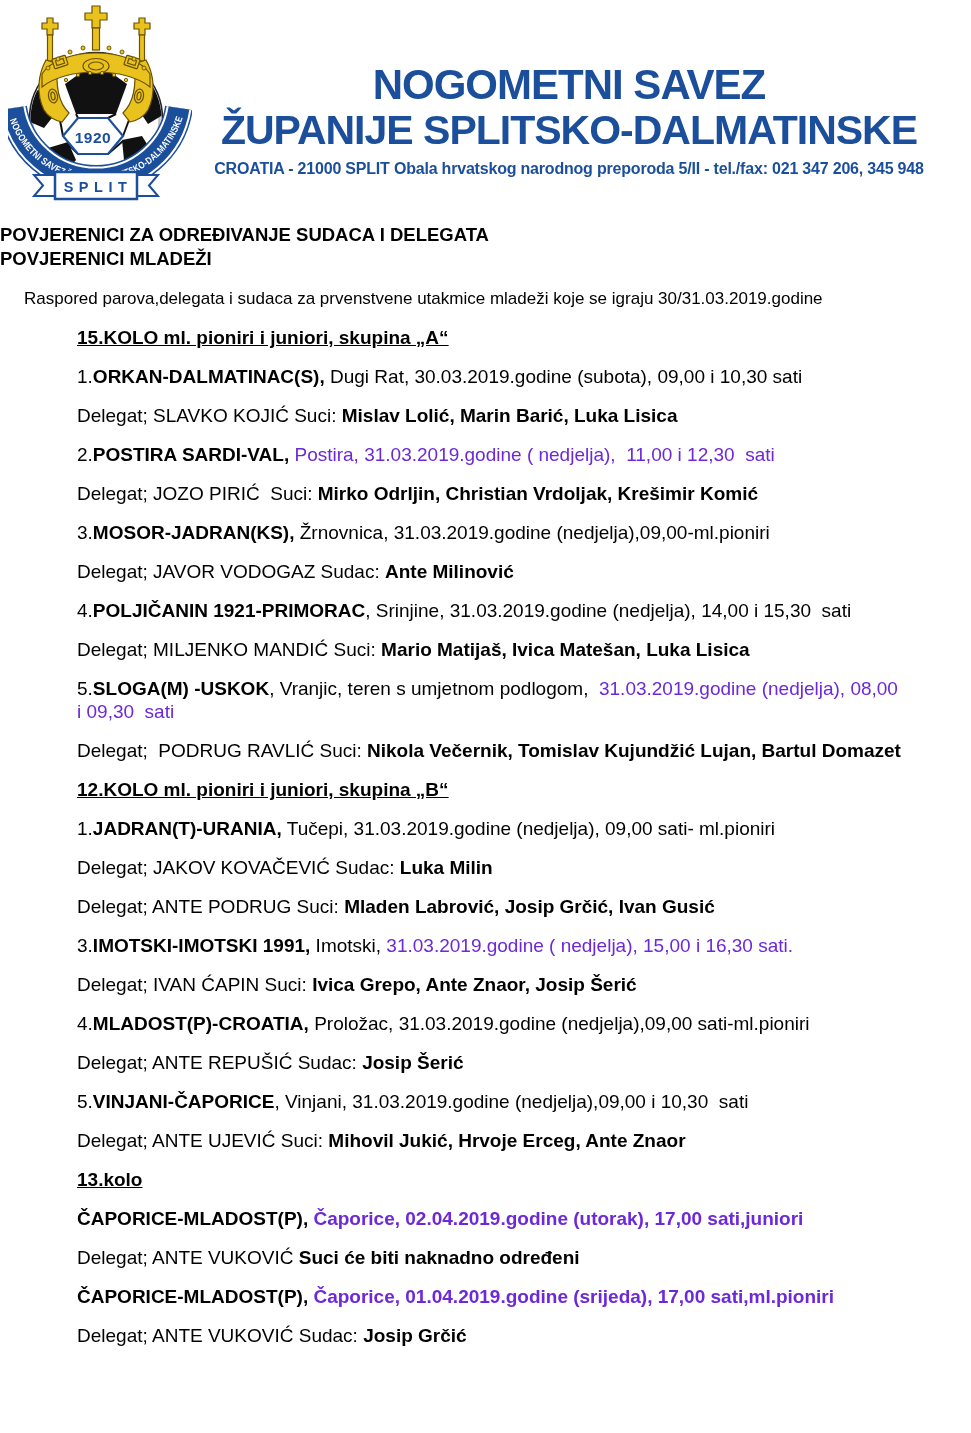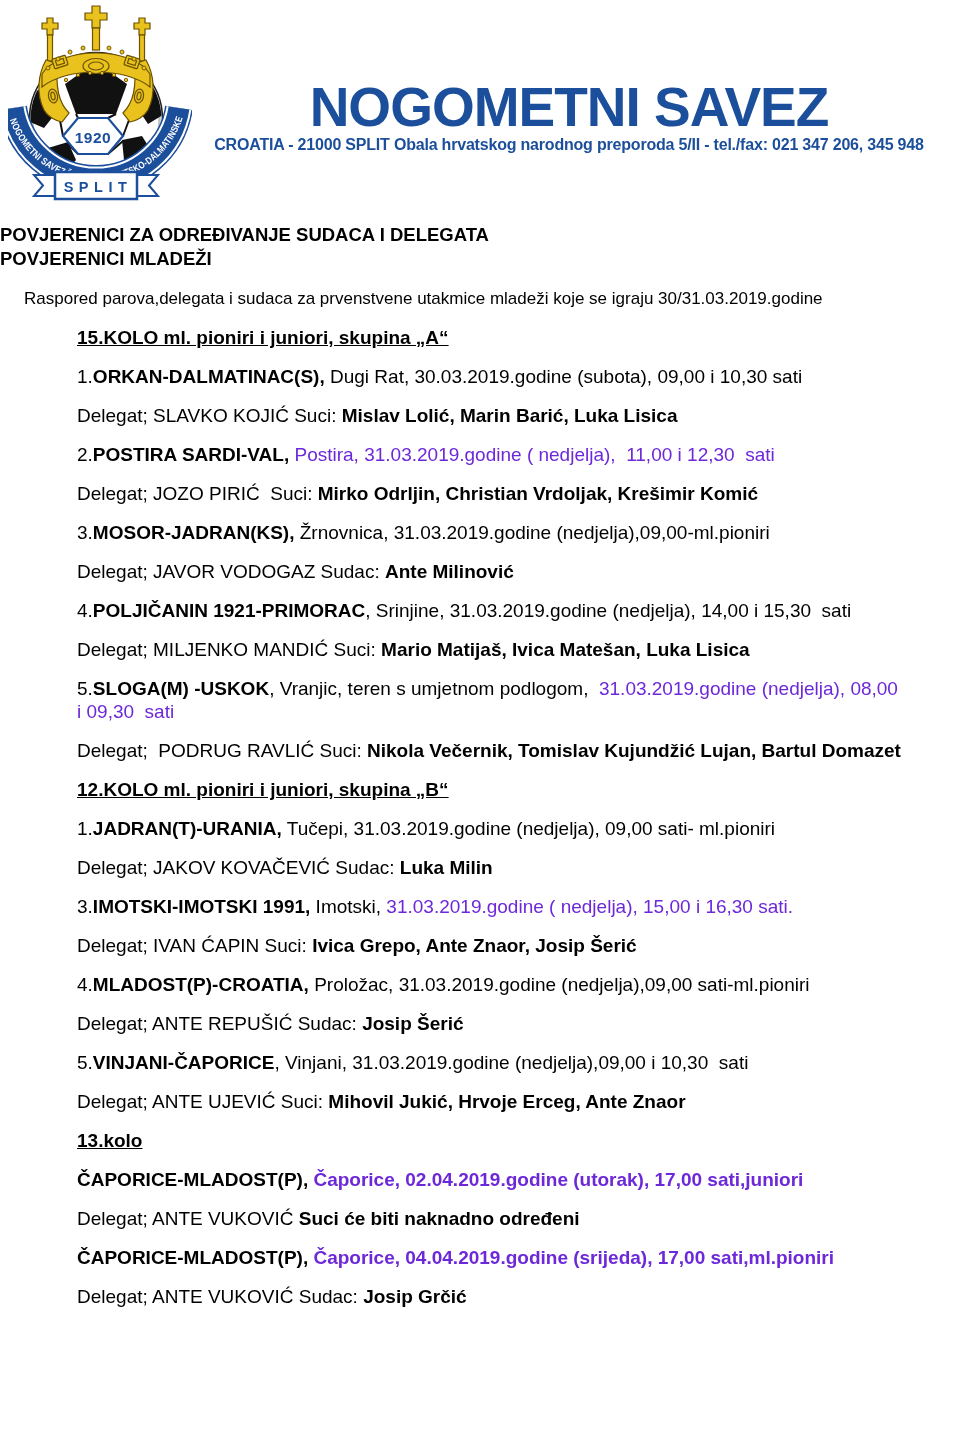--- a/index.html
+++ b/index.html
@@ -7,21 +7,21 @@
   .page {
     position:relative; width:971px; height:1433px; background:#ffffff;
     font-family:"Liberation Sans","DejaVu Sans",sans-serif; color:#000;
     overflow:hidden;
   }
   svg text { font-family:"Liberation Sans","DejaVu Sans",sans-serif; }
 
   .logo { position:absolute; left:8px; top:4px; }
 
   .head-text { position:absolute; left:185px; top:62px; width:768px; text-align:center; color:#1b4e9b; }
-  .org1 { font-size:55px; font-weight:bold; line-height:45px; letter-spacing:-1px; white-space:nowrap;margin-top:23px; }
+  .org1 { font-size:42px; font-weight:bold; line-height:45px; letter-spacing:-1px; white-space:nowrap; }
   .org2 { font-size:41px; font-weight:bold; line-height:47px; letter-spacing:-1px; white-space:nowrap; }
   .address { font-size:16px; font-weight:bold; margin-top:6px; letter-spacing:-0.2px; white-space:nowrap; }
   .contact { font-size:15.5px; margin-top:3px; white-space:nowrap; }
   .contact .link { text-decoration:underline; }
 
   .doc-title { position:absolute; top:223px; left:0; width:100%; text-align:left;
                font-weight:bold; font-size:18.5px; line-height:24px; }
 
   .intro { position:absolute; top:288px; left:24px; font-size:17px; line-height:22px; white-space:pre-wrap; }
 
@@ -128,20 +128,21 @@
     <g>
       <path d="M47 171 L26 171 L35 181.5 L26 192 L47 192 Z" fill="#ffffff" stroke="#1b4e9b" stroke-width="2"></path>
       <path d="M129 171 L150 171 L141 181.5 L150 192 L129 192 Z" fill="#ffffff" stroke="#1b4e9b" stroke-width="2"></path>
       <rect x="47" y="168" width="82" height="27" fill="#ffffff" stroke="#1b4e9b" stroke-width="2.5"></rect>
       <text x="90" y="187.5" text-anchor="middle" font-size="14.5" font-weight="bold" letter-spacing="5.5" fill="#1b4e9b">SPLIT</text>
     </g>
   </svg>
 
   <div class="head-text">
     <div class="org1">NOGOMETNI SAVEZ</div>
+    <div class="org2">ŽUPANIJE SPLITSKO-DALMATINSKE</div>
     <div class="address">CROATIA - 21000 SPLIT Obala hrvatskog narodnog preporoda 5/II - tel./fax: 021 347 206, 345 948</div>
   </div>
 
   <div class="doc-title">
     <div>POVJERENICI ZA ODREĐIVANJE SUDACA I DELEGATA</div>
     <div>POVJERENICI MLADEŽI</div>
   </div>
 
   <div class="intro">Raspored parova,delegata i sudaca za prvenstvene utakmice mladeži koje se igraju 30/31.03.2019.godine</div>
 
@@ -153,26 +154,27 @@
       <div class="line"><span class="">Delegat; JOZO PIRIĆ  Suci: </span><span class="b ">Mirko Odrljin, Christian Vrdoljak, Krešimir Komić</span></div>
       <div class="line"><span class="">3.</span><span class="b ">MOSOR-JADRAN(KS),</span><span class=""> Žrnovnica, 31.03.2019.godine (nedjelja),09,00-ml.pioniri</span></div>
       <div class="line"><span class="">Delegat; JAVOR VODOGAZ Sudac: </span><span class="b ">Ante Milinović</span></div>
       <div class="line"><span class="">4.</span><span class="b ">POLJIČANIN 1921-PRIMORAC</span><span class="">, Srinjine, 31.03.2019.godine (nedjelja), 14,00 i 15,30  sati</span></div>
       <div class="line"><span class="">Delegat; MILJENKO MANDIĆ Suci: </span><span class="b ">Mario Matijaš, Ivica Matešan, Luka Lisica</span></div>
       <div class="line"><span class="">5.</span><span class="b ">SLOGA(M) -USKOK</span><span class="">, Vranjic, teren s umjetnom podlogom,  </span><span class="red">31.03.2019.godine (nedjelja), 08,00</span><br><span class="red">i 09,30  sati</span></div>
       <div class="line"><span class="">Delegat;  PODRUG RAVLIĆ Suci: </span><span class="b ">Nikola Večernik, Tomislav Kujundžić Lujan, Bartul Domazet</span></div>
       <div class="line section">12.KOLO ml. pioniri i juniori, skupina „B“</div>
       <div class="line"><span class="">1.</span><span class="b ">JADRAN(T)-URANIA,</span><span class=""> Tučepi, 31.03.2019.godine (nedjelja), 09,00 sati- ml.pioniri</span></div>
       <div class="line"><span class="">Delegat; JAKOV KOVAČEVIĆ Sudac: </span><span class="b ">Luka Milin</span></div>
+      <div class="line"><span class="">Delegat; ANTE PODRUG Suci: </span><span class="b ">Mladen Labrović, Josip Grčić, Ivan Gusić</span></div>
       <div class="line"><span class="">3.</span><span class="b ">IMOTSKI-IMOTSKI 1991,</span><span class=""> Imotski, </span><span class="red">31.03.2019.godine ( nedjelja), 15,00 i 16,30 sati.</span></div>
       <div class="line"><span class="">Delegat; IVAN ĆAPIN Suci: </span><span class="b ">Ivica Grepo, Ante Znaor, Josip Šerić</span></div>
       <div class="line"><span class="">4.</span><span class="b ">MLADOST(P)-CROATIA,</span><span class=""> Proložac, 31.03.2019.godine (nedjelja),09,00 sati-ml.pioniri</span></div>
       <div class="line"><span class="">Delegat; ANTE REPUŠIĆ Sudac: </span><span class="b ">Josip Šerić</span></div>
       <div class="line"><span class="">5.</span><span class="b ">VINJANI-ČAPORICE</span><span class="">, Vinjani, 31.03.2019.godine (nedjelja),09,00 i 10,30  sati</span></div>
       <div class="line"><span class="">Delegat; ANTE UJEVIĆ Suci: </span><span class="b ">Mihovil Jukić, Hrvoje Erceg, Ante Znaor</span></div>
       <div class="line section">13.kolo</div>
       <div class="line"><span class="b ">ČAPORICE-MLADOST(P), </span><span class="b red">Čaporice, 02.04.2019.godine (utorak), 17,00 sati,juniori</span></div>
       <div class="line"><span class="">Delegat; ANTE VUKOVIĆ </span><span class="b ">Suci će biti naknadno određeni</span></div>
-      <div class="line"><span class="b ">ČAPORICE-MLADOST(P), </span><span class="b red">Čaporice, 04.04.2019.godine (srijeda), 17,00 sati,ml.pioniri</span></div>
+      <div class="line"><span class="b ">ČAPORICE-MLADOST(P), </span><span class="b red">Čaporice, 01.04.2019.godine (srijeda), 17,00 sati,ml.pioniri</span></div>
       <div class="line"><span class="">Delegat; ANTE VUKOVIĆ Sudac: </span><span class="b ">Josip Grčić</span></div>
     </div>
 
 </div>
 
 </body></html>

